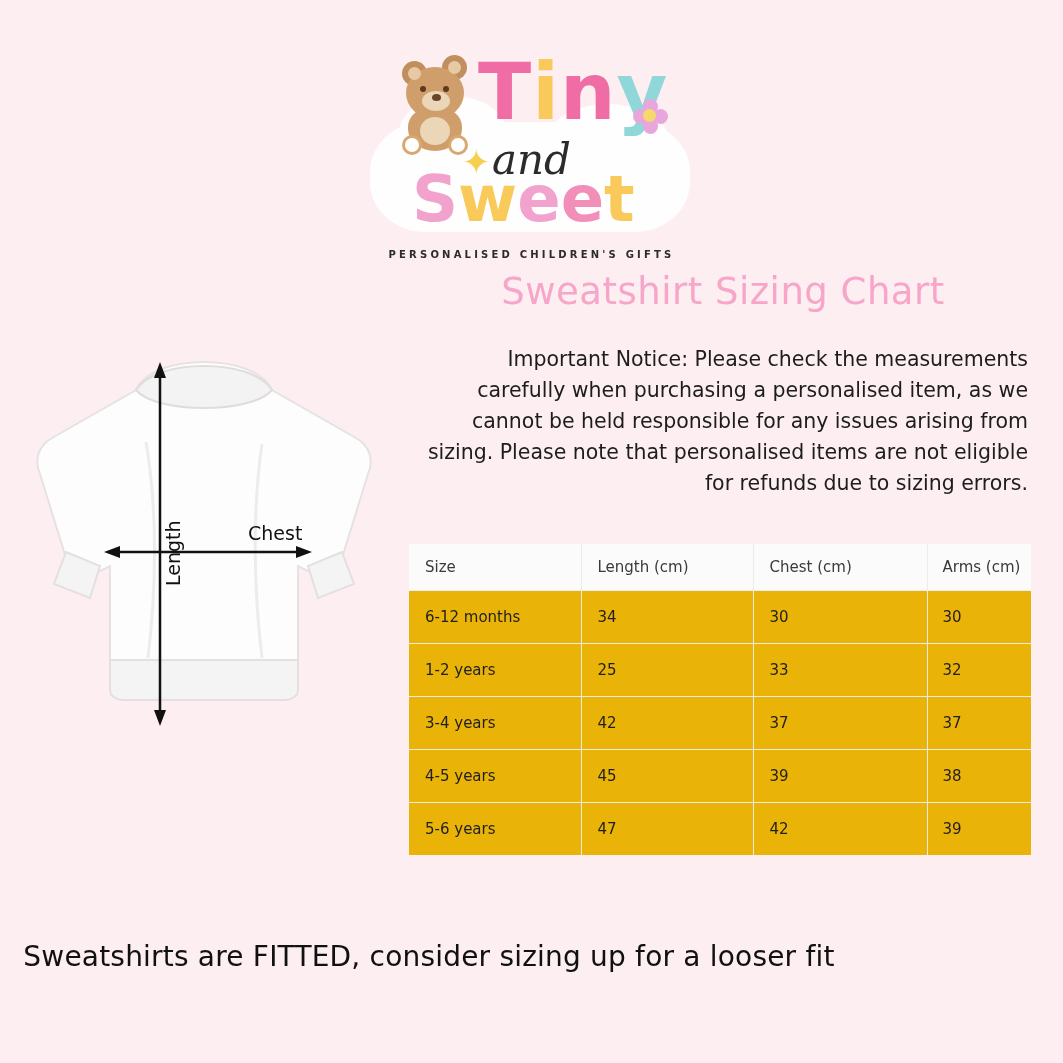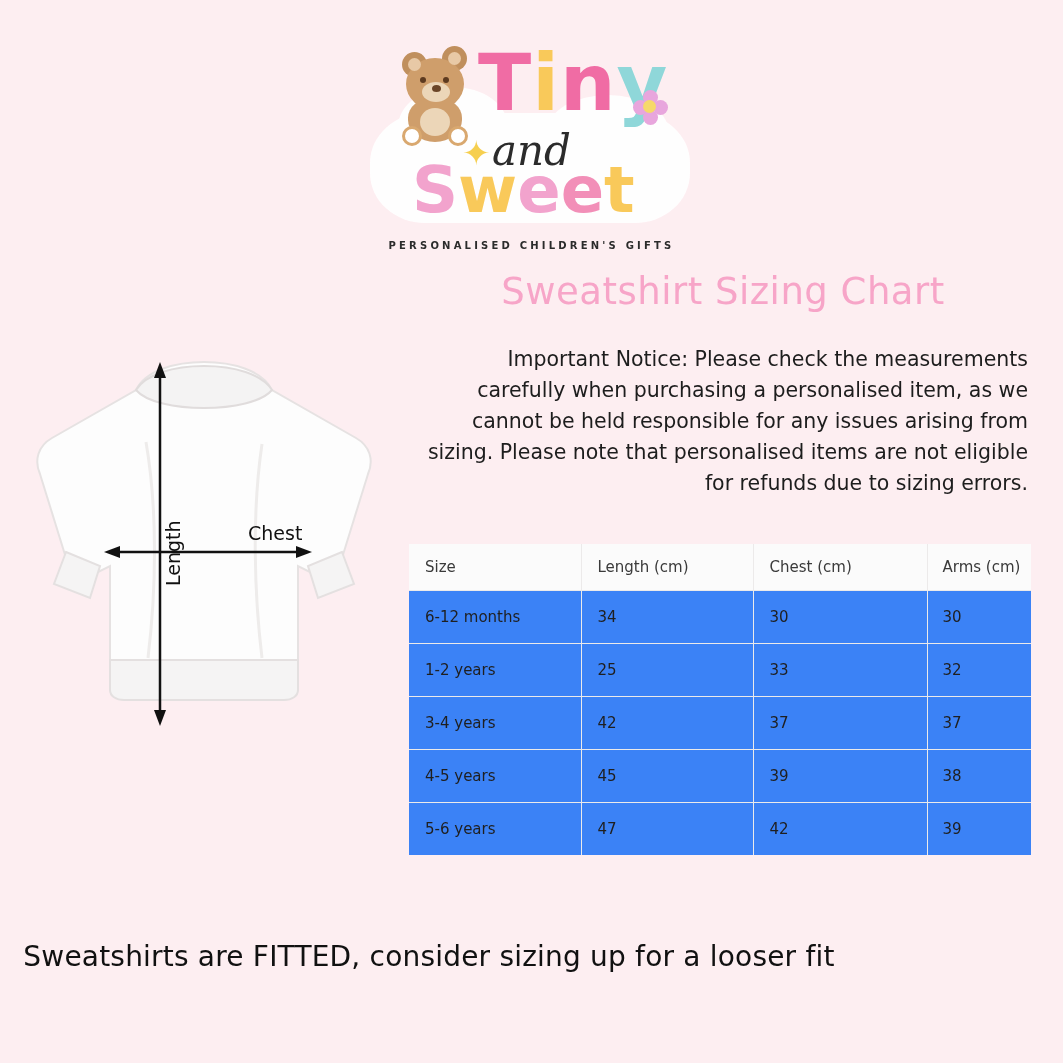--- a/index.html
+++ b/index.html
@@ -15,21 +15,21 @@
 
   .page {
     position: relative;
     width: 1063px;
     height: 1063px;
   }
 
   
   .logo-wrap {
     position: absolute;
-    top: 18px;
+    top: 27px;
     left: 0;
     width: 1063px;
     height: 230px;
   }
   .logo-cloud {
     position: absolute;
     left: 370px;
     top: 95px;
     width: 320px;
     height: 110px;
@@ -236,21 +236,21 @@
     transform-origin: left top;
   }
 
   
   .size-table {
     position: absolute;
     left: 409px;
     top: 544px;
     width: 622px;
     border-collapse: collapse;
-    background: #3b82f6;
+    background: #eab308;
     font-family: "DejaVu Sans", sans-serif;
   }
   .size-table th {
     text-align: left;
     font-weight: normal;
     font-size: 15px;
     color: #3a3a3a;
     padding: 14px 0 14px 16px;
     border-bottom: 1px solid #eceaea;
     background: #fbfbfb;

